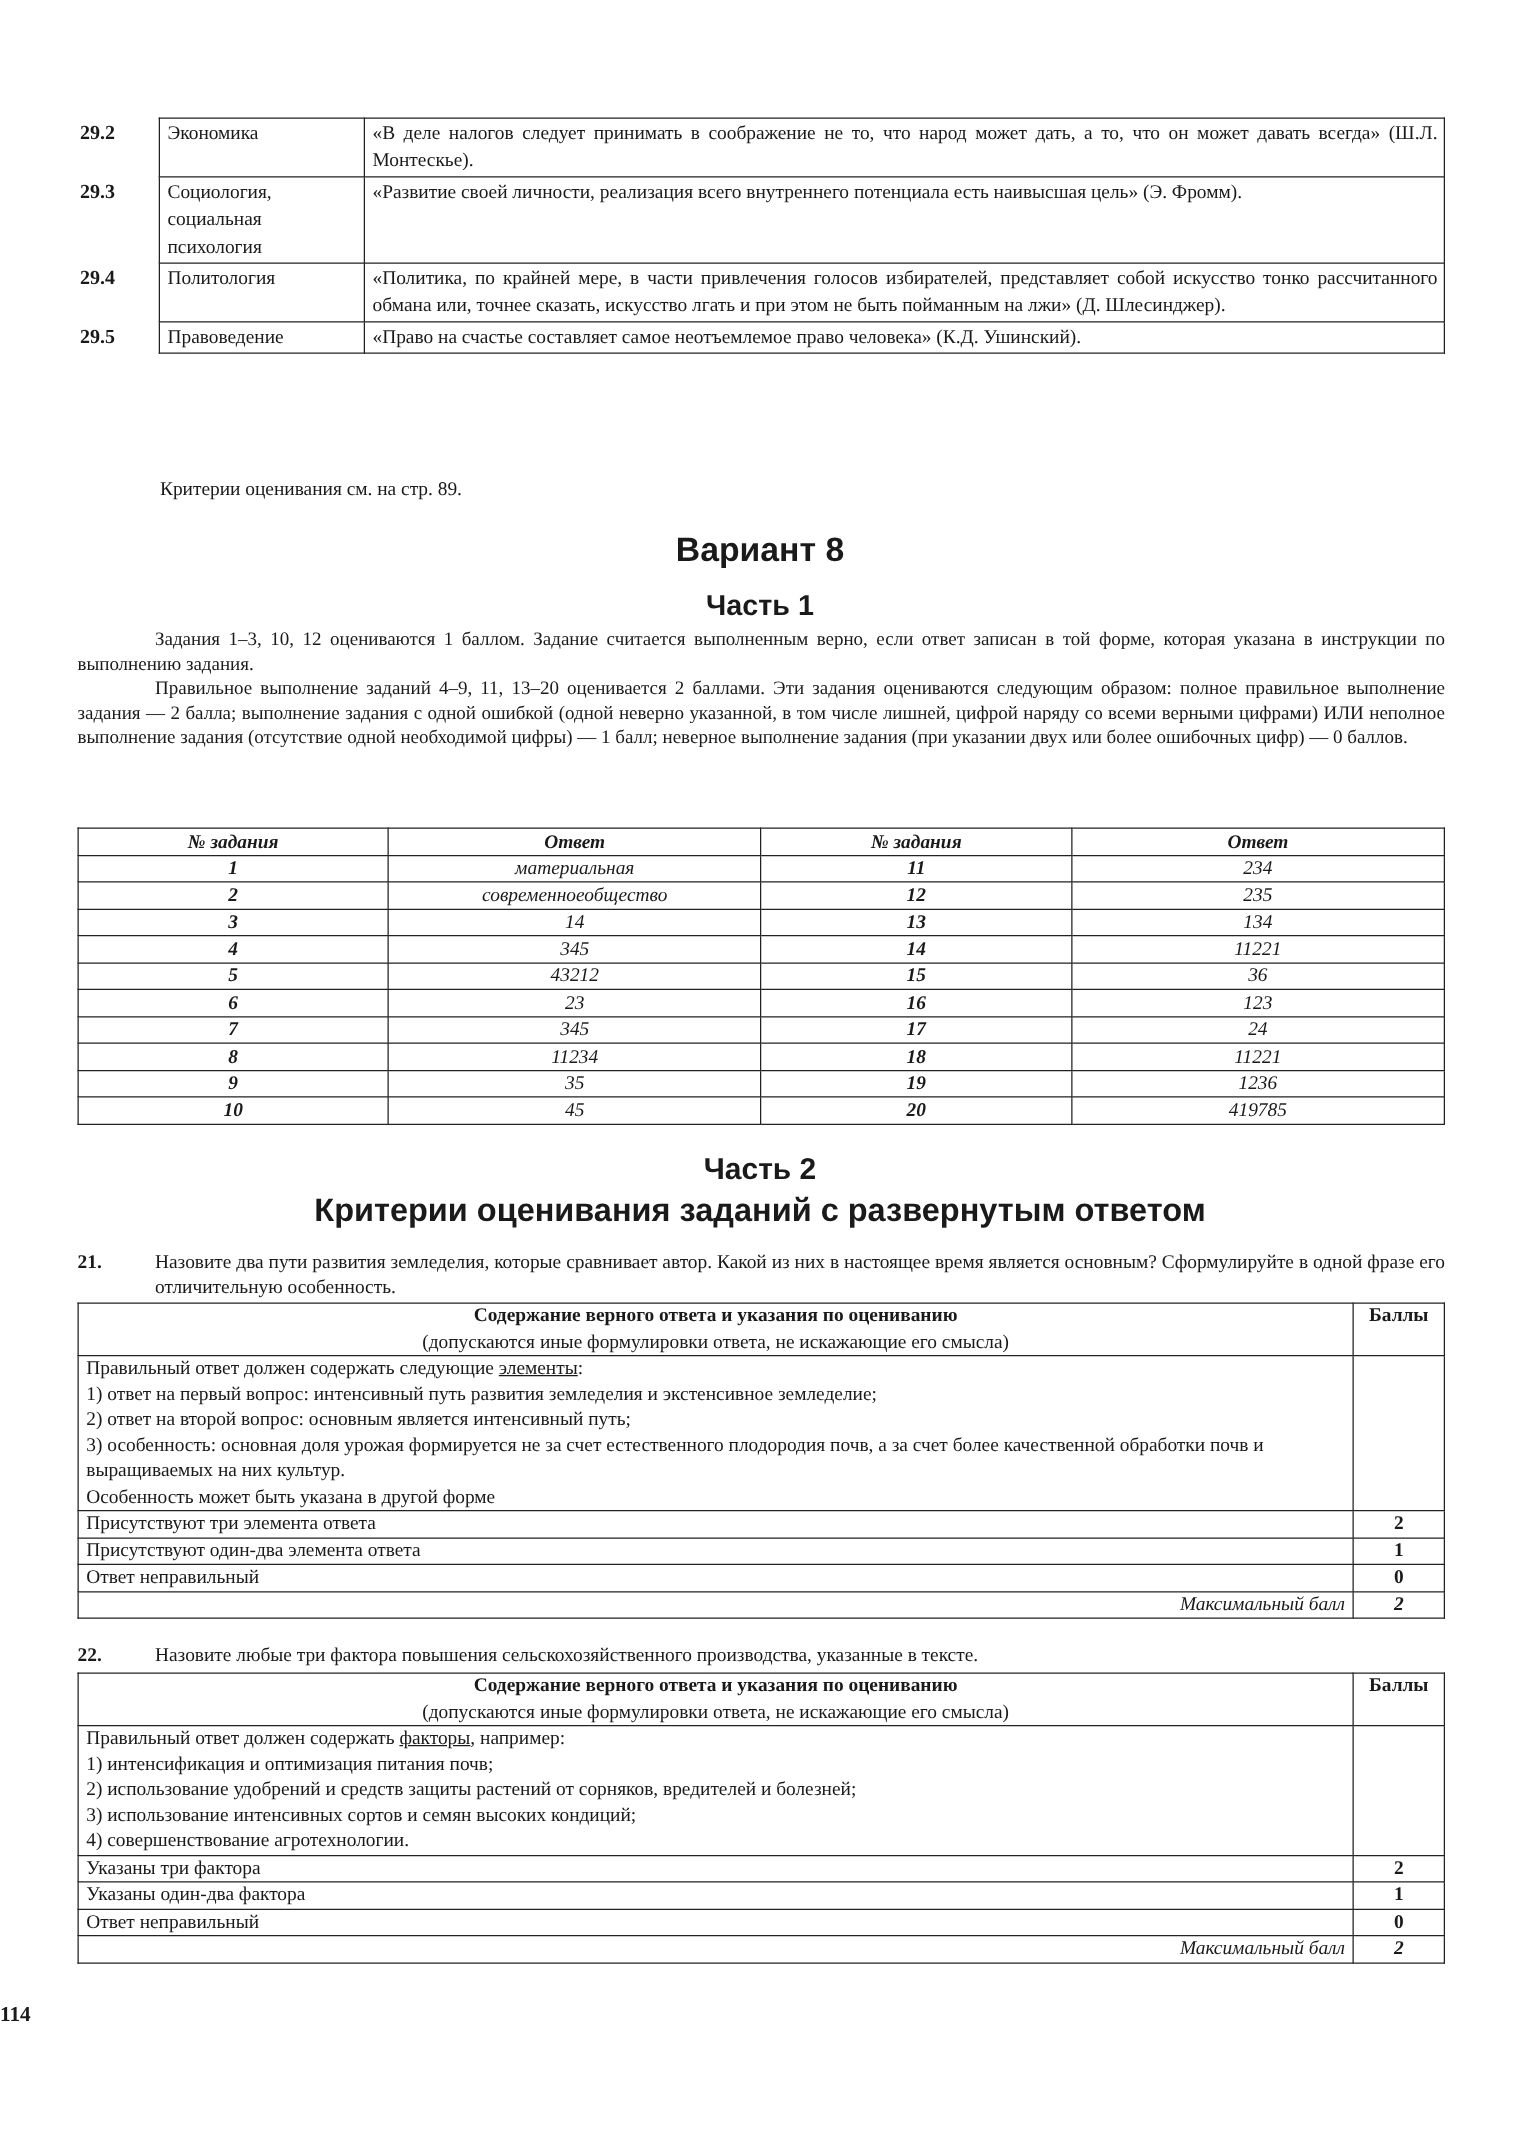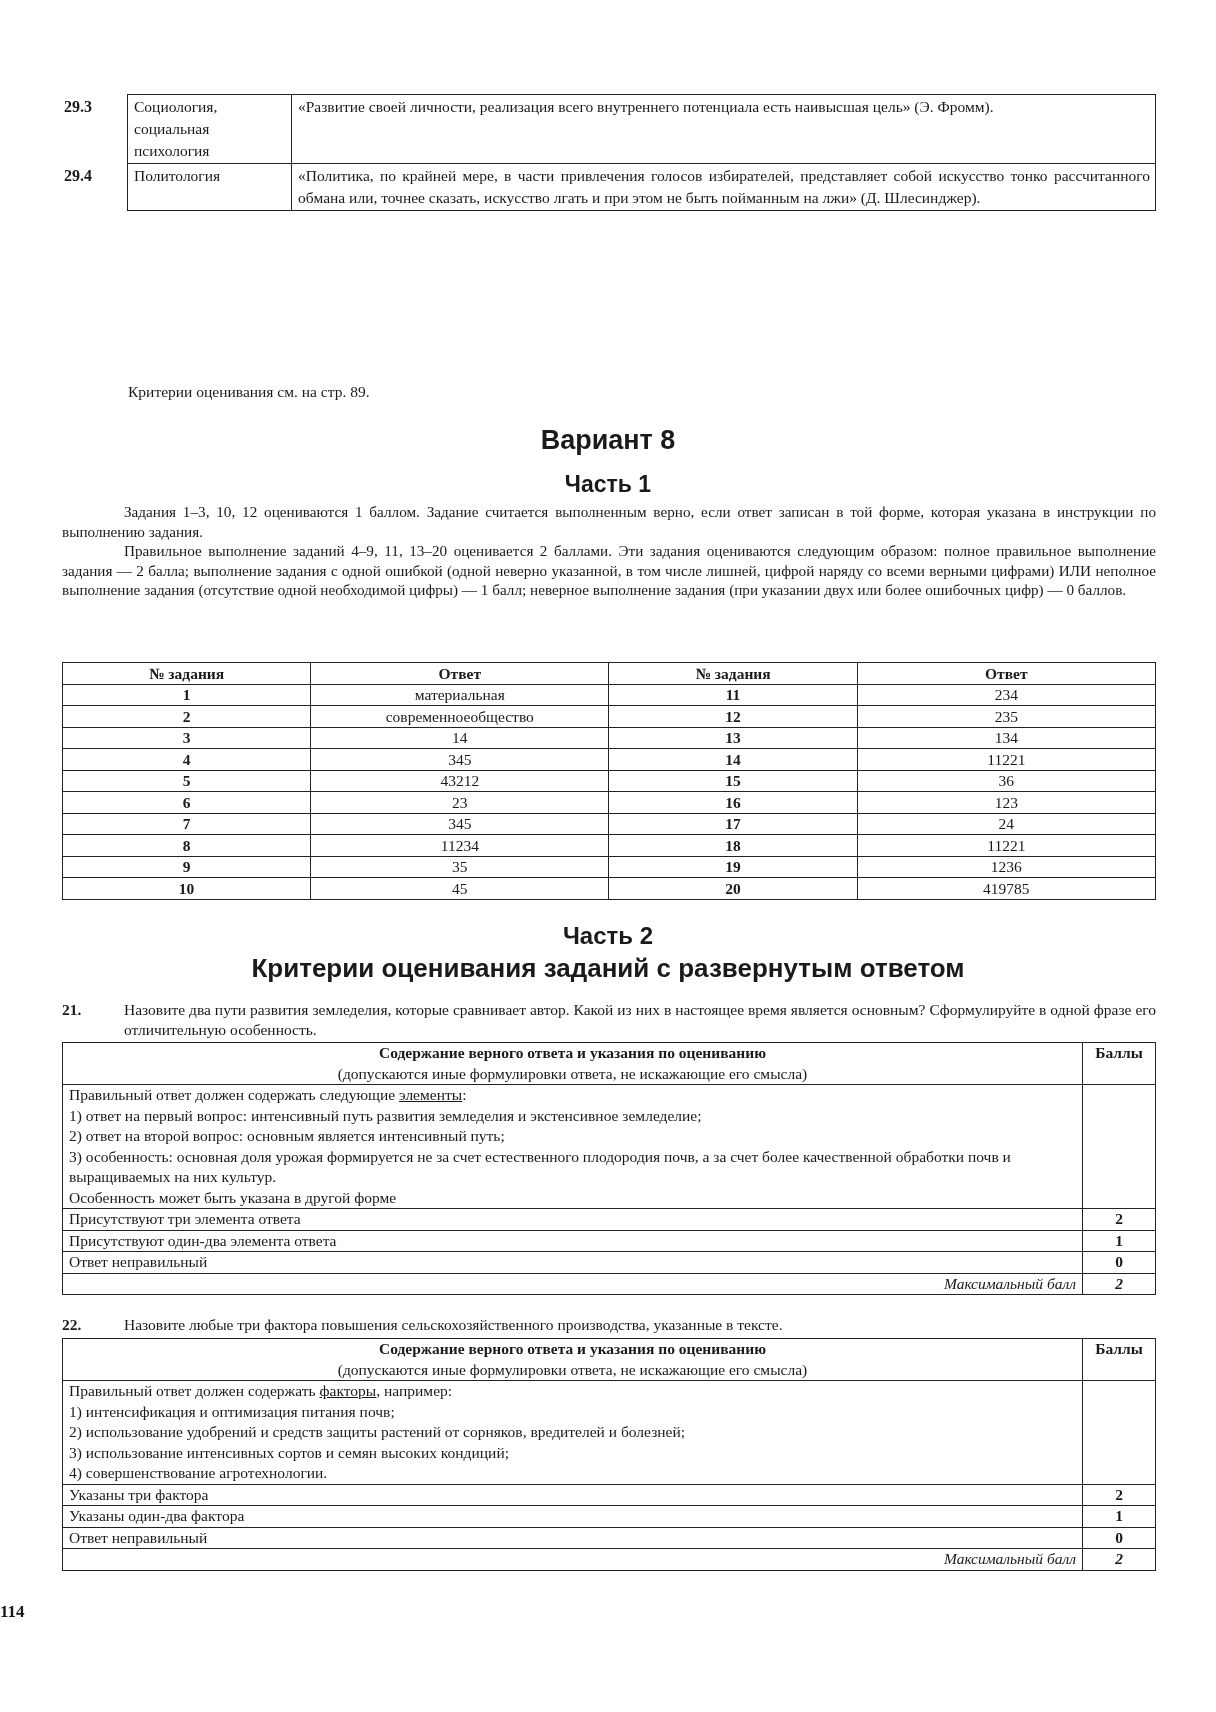--- a/index.html
+++ b/index.html
@@ -23,21 +23,21 @@
   h1.variant { position: absolute; left: 0; width: 1216px; top: 425px; margin: 0; text-align: center;
     font-family: "Liberation Sans", "DejaVu Sans", sans-serif; font-size: 27px; font-weight: bold; }
   h2.part1 { position: absolute; left: 0; width: 1216px; top: 471px; margin: 0; text-align: center;
     font-family: "Liberation Sans", "DejaVu Sans", sans-serif; font-size: 23px; font-weight: bold; }
 
   #intro { position: absolute; left: 62px; top: 502px; width: 1094px; font-size: 15.2px; line-height: 19.5px; text-align: justify; }
   #intro p { margin: 0; text-indent: 62px; }
 
   
   #answers-wrap { position: absolute; left: 62px; top: 662px; width: 1094px; }
-  table.answers { border-collapse: collapse; width: 100%; font-size: 15.5px; }
+  table.answers { border-collapse: collapse; width: 100%; font-size: 15.5px; font-style: italic; }
   table.answers th, table.answers td { border: 1.3px solid #222; text-align: center; padding: 0; height: 20.5px; line-height: 19px; }
   table.answers th { font-weight: bold; }
   table.answers td.n { font-weight: bold; }
   table.answers col.c1 { width: 22.7%; }
   table.answers col.c2 { width: 27.3%; }
   table.answers col.c3 { width: 22.7%; }
   table.answers col.c4 { width: 27.3%; }
 
   h2.part2 { position: absolute; left: 0; width: 1216px; top: 922px; margin: 0; text-align: center;
     font-family: "Liberation Sans", "DejaVu Sans", sans-serif; font-size: 24px; font-weight: bold; }
@@ -62,28 +62,38 @@
 
   #page-number { position: absolute; left: 0; width: 1216px; top: 1602px; font-weight: bold; font-size: 17px; }
 </style>
 </head>
 <body>
 
 <div id="quotes-wrap">
   <table class="quotes serif">
     <tbody>
       <tr>
+        <td class="num">29.2</td>
+        <td class="field">Экономика</td>
+        <td class="quote">«В деле налогов следует принимать в соображение не то, что народ может дать, а то, что он может давать всегда» (Ш.Л. Монтескье).</td>
+      </tr>
+      <tr>
         <td class="num">29.3</td>
         <td class="field" style="width:130px">Социология, социальная психология</td>
         <td class="quote">«Развитие своей личности, реализация всего внутреннего потенциала есть наивысшая цель» (Э. Фромм).</td>
       </tr>
       <tr>
         <td class="num">29.4</td>
         <td class="field">Политология</td>
         <td class="quote">«Политика, по крайней мере, в части привлечения голосов избирателей, представляет собой искусство тонко рассчитанного обмана или, точнее сказать, искусство лгать и при этом не быть пойманным на лжи» (Д. Шлесинджер).</td>
+      </tr>
+      <tr>
+        <td class="num">29.5</td>
+        <td class="field">Правоведение</td>
+        <td class="quote">«Право на счастье составляет самое неотъемлемое право человека» (К.Д. Ушинский).</td>
       </tr>
     </tbody>
   </table>
 </div>
 
 <div id="criteria-ref" class="serif">Критерии оценивания см. на стр. 89.</div>
 
 <h1 class="variant">Вариант 8</h1>
 <h2 class="part1">Часть 1</h2>
 

